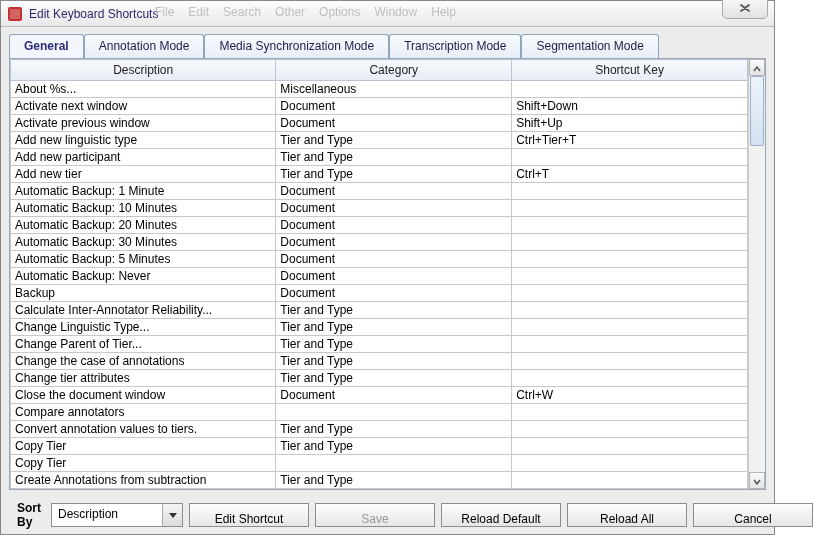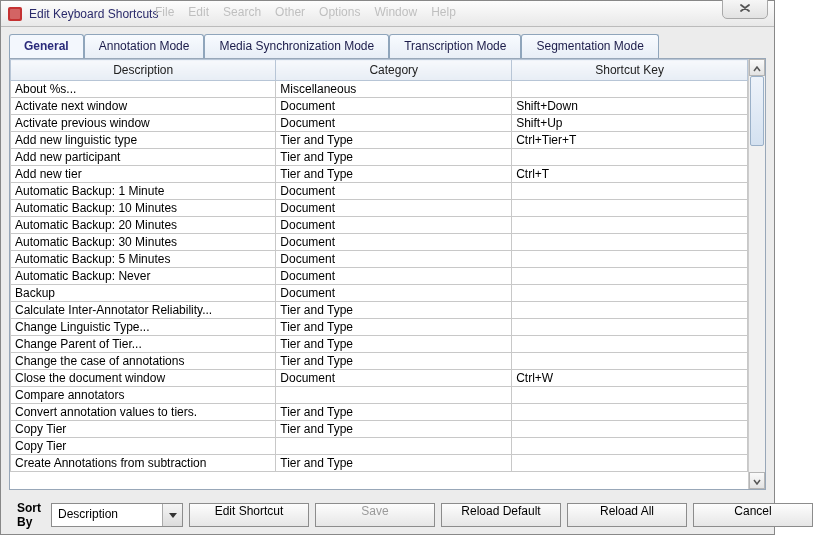--- a/index.html
+++ b/index.html
@@ -161,21 +161,21 @@
     cursor:pointer;
   }
   .btn {
     height: 24px;
     min-width: 120px;
     padding: 0 14px;
     border: 1px solid #8c8c8c;
     background: linear-gradient(#fdfdfd,#e6e6e6);
     font-size: 12px;
     cursor: pointer;
-    display:flex;align-items:flex-start;justify-content:center;
+    display:flex;align-items:flex-end;justify-content:center;
   }
   .btn.disabled {
     color: #9a9a9a;
     cursor: default;
   }
 </style>
 </head>
 <body>
 
 <div class="window">
@@ -309,20 +309,25 @@
               <td>Change Parent of Tier...</td>
               <td>Tier and Type</td>
               <td></td>
             </tr>
             <tr>
               <td>Change the case of annotations</td>
               <td>Tier and Type</td>
               <td></td>
             </tr>
             <tr>
+              <td>Change tier attributes</td>
+              <td>Tier and Type</td>
+              <td></td>
+            </tr>
+            <tr>
               <td>Close the document window</td>
               <td>Document</td>
               <td>Ctrl+W</td>
             </tr>
             <tr>
               <td>Compare annotators</td>
               <td></td>
               <td></td>
             </tr>
             <tr>

